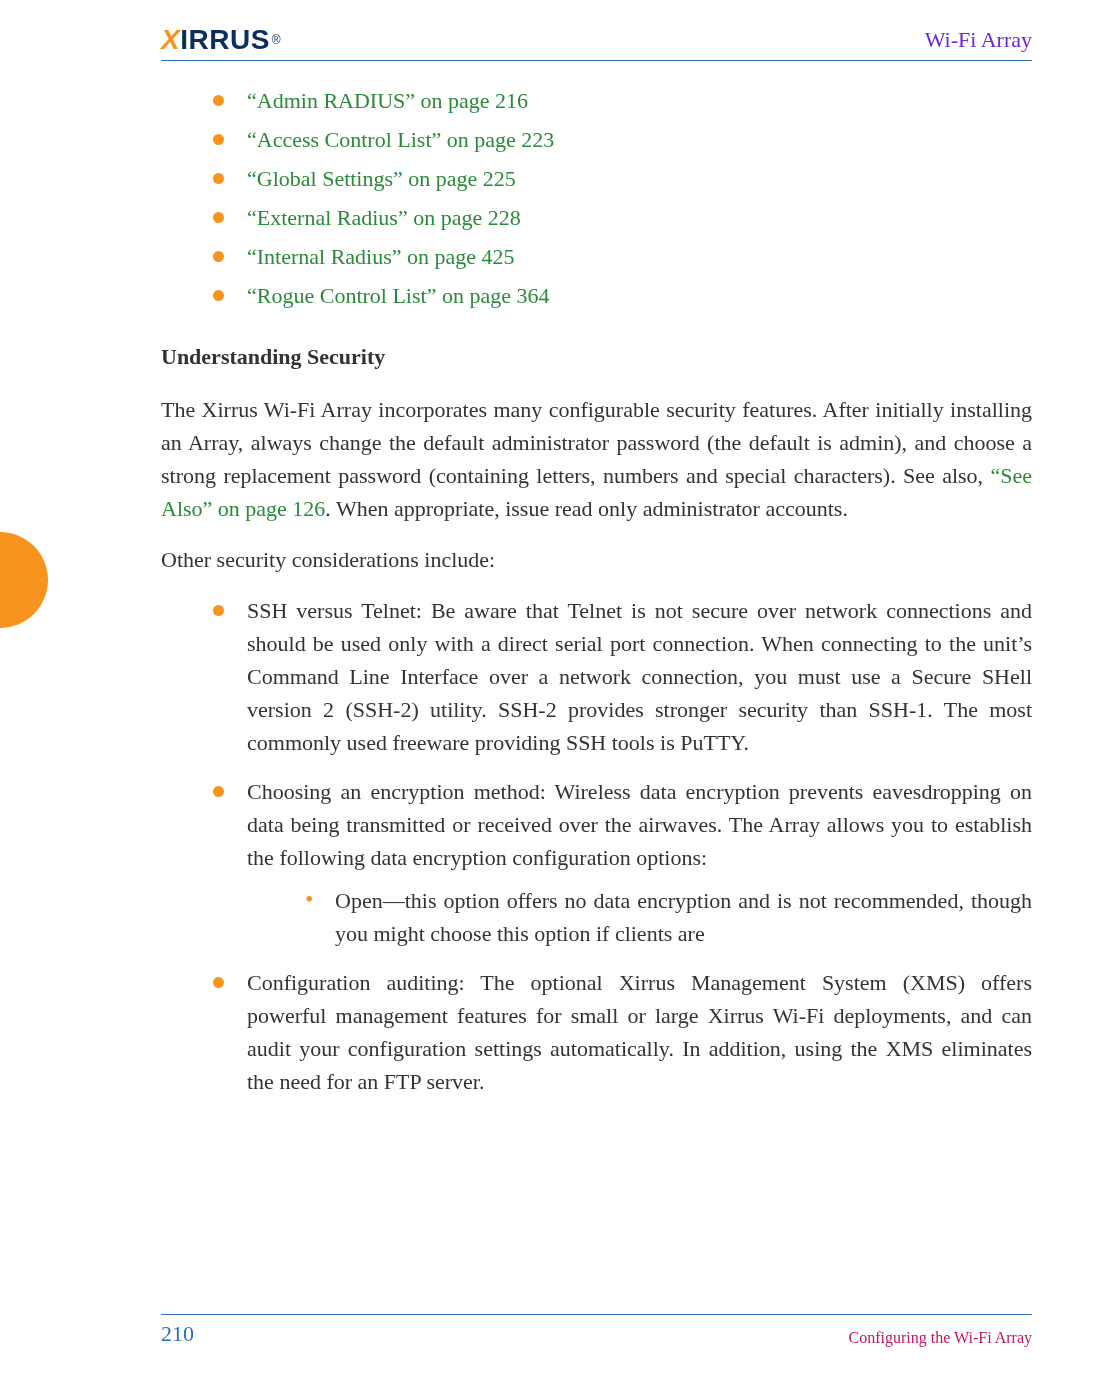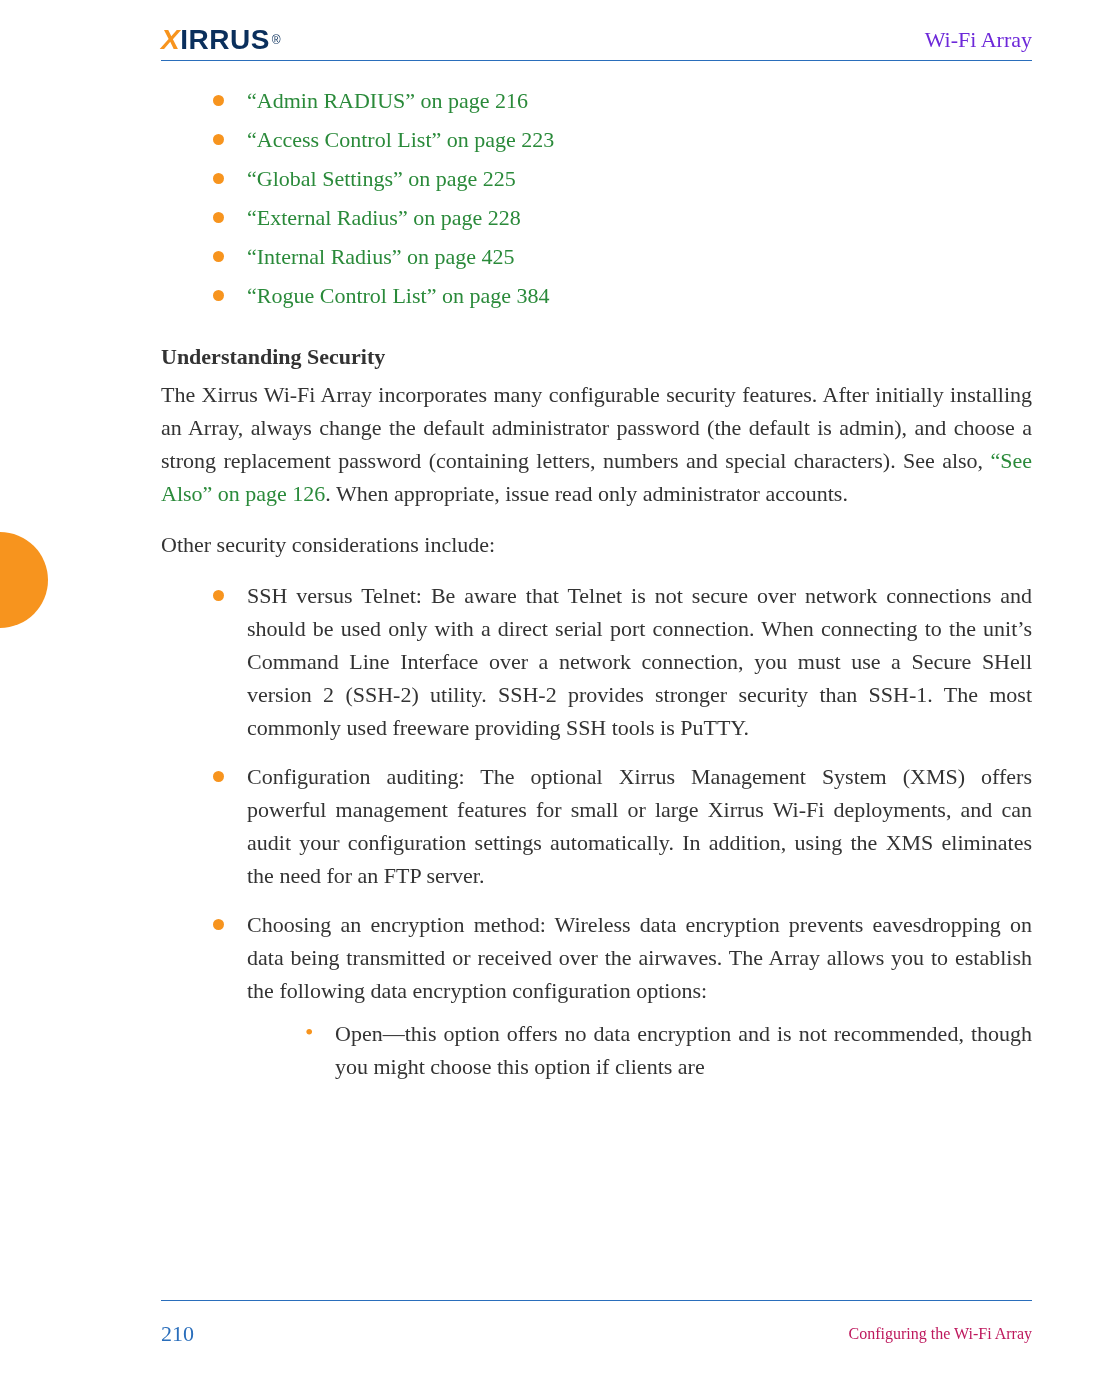--- a/index.html
+++ b/index.html
@@ -98,21 +98,21 @@
     left: 0;
     top: 11px;
     width: 11px;
     height: 11px;
     border-radius: 50%;
     background: #f7941e;
   }
   .section-heading {
     font-weight: bold;
     color: #333;
-    margin: 24px 0 5px 0;
+    margin: 24px 0 20px 0;
     font-size: 22px;
   }
   p.body {
     margin: 0 0 18px 0;
     text-align: justify;
     color: #333;
   }
   a.inline-link, span.inline-link {
     color: #2a8a3a;
   }
@@ -157,24 +157,24 @@
     color: #f7941e;
     font-size: 24px;
     line-height: 1.3;
   }
   .footer {
     position: absolute;
     left: 161px;
     right: 62px;
     bottom: 34px;
     border-top: 1px solid #2a6ebb;
-    padding-top: 20px;
+    padding-top: 6px;
     display: flex;
     justify-content: space-between;
-    align-items: center;
+    align-items: flex-end;
   }
   .page-number {
     color: #2a6ebb;
     font-size: 22px;
   }
   .footer-title {
     color: #be185d;
     font-size: 16px;
   }
   b { font-weight: normal; }
@@ -194,46 +194,46 @@
   </div>
 
   <div class="content">
 
     <ul class="link-list">
       <li>“Admin RADIUS” on page 216</li>
       <li>“Access Control List” on page 223</li>
       <li>“Global Settings” on page 225</li>
       <li>“External Radius” on page 228</li>
       <li>“Internal Radius” on page 425</li>
-      <li>“Rogue Control List” on page 384</li>
+      <li>“Rogue Control List” on page 364</li>
     </ul>
 
     <div class="section-heading">Understanding Security</div>
 
     <p class="body">
       <span>The Xirrus Wi-Fi Array incorporates many configurable security features. After initially installing an Array, always change the default administrator password (the default is admin), and choose a strong replacement password (containing letters, numbers and special characters). See also, </span><span class="inline-link">“See Also” on page 126</span><span>. When appropriate, issue read only administrator accounts.</span>
     </p>
 
     <p class="body">Other security considerations include:</p>
 
     <ul class="body-list">
       <li>
         <b>SSH versus Telnet</b><span>: Be aware that Telnet is not secure over network connections and should be used only with a direct serial port connection. When connecting to the unit’s Command Line Interface over a network connection, you must use a Secure SHell version 2 (SSH-2) utility. SSH-2 provides stronger security than SSH-1. The most commonly used freeware providing SSH tools is PuTTY.</span>
-      </li>
-      <li>
-        <b>Configuration auditing</b><span>: The optional Xirrus Management System (XMS) offers powerful management features for small or large Xirrus Wi-Fi deployments, and can audit your configuration settings automatically. In addition, using the XMS eliminates the need for an FTP server.</span>
       </li>
       <li>
         <b>Choosing an encryption method</b><span>: Wireless data encryption prevents eavesdropping on data being transmitted or received over the airwaves. The Array allows you to establish the following data encryption configuration options:</span>
         <ul class="sub-list">
           <li>
             <b>Open</b><span>—this option offers no data encryption and is not recommended, though you might choose this option if clients are</span>
           </li>
         </ul>
       </li>
+      <li>
+        <b>Configuration auditing</b><span>: The optional Xirrus Management System (XMS) offers powerful management features for small or large Xirrus Wi-Fi deployments, and can audit your configuration settings automatically. In addition, using the XMS eliminates the need for an FTP server.</span>
+      </li>
     </ul>
 
   </div>
 
   <div class="footer">
     <span class="page-number">210</span>
     <span class="footer-title">Configuring the Wi-Fi Array</span>
   </div>
 
 </div>

